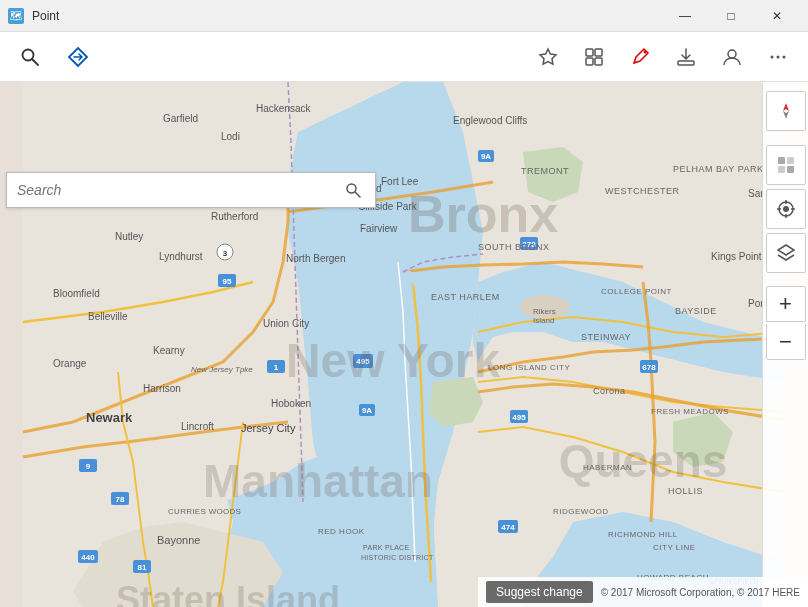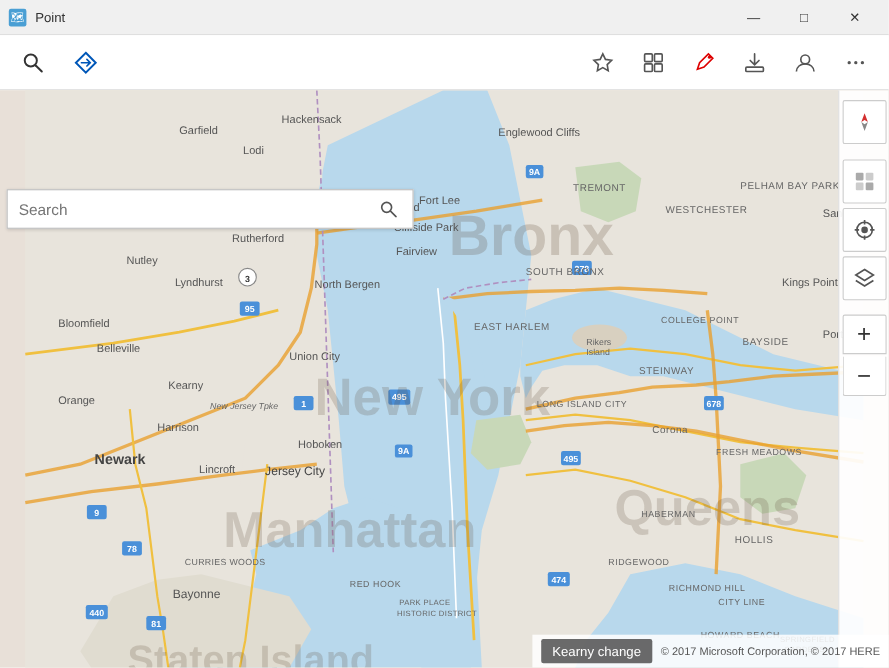--- a/index.html
+++ b/index.html
@@ -79,20 +79,21 @@
       top: 90px;
       left: 6px;
       z-index: 10;
       box-shadow: 0 1px 3px rgba(0,0,0,0.15);
     }
     .search-input {
       flex: 1;
       border: none; outline: none;
       font-size: 14px; color: #333;
       background: transparent;
+      font-style: italic;
     }
     .search-icon-btn {
       border: none; background: transparent; cursor: pointer;
       color: #555; font-size: 14px;
       display: flex; align-items: center; justify-content: center;
       padding: 2px 4px;
     }
 
     
     .map-container {
@@ -447,17 +448,17 @@
     <div class="map-ctrl-separator"></div>
     <button class="map-ctrl-zoom-plus" title="Zoom in">
       <span>+</span>
     </button>
     <button class="map-ctrl-zoom-minus" title="Zoom out">
       <span>−</span>
     </button>
   </div>
 
   <div class="map-bottom-bar">
-    <button class="suggest-change-btn">Kearny change</button>
+    <button class="suggest-change-btn">Suggest change</button>
     <span class="copyright-text">© 2017 Microsoft Corporation, © 2017 HERE</span>
   </div>
 
 </div>
 
 </body></html>

